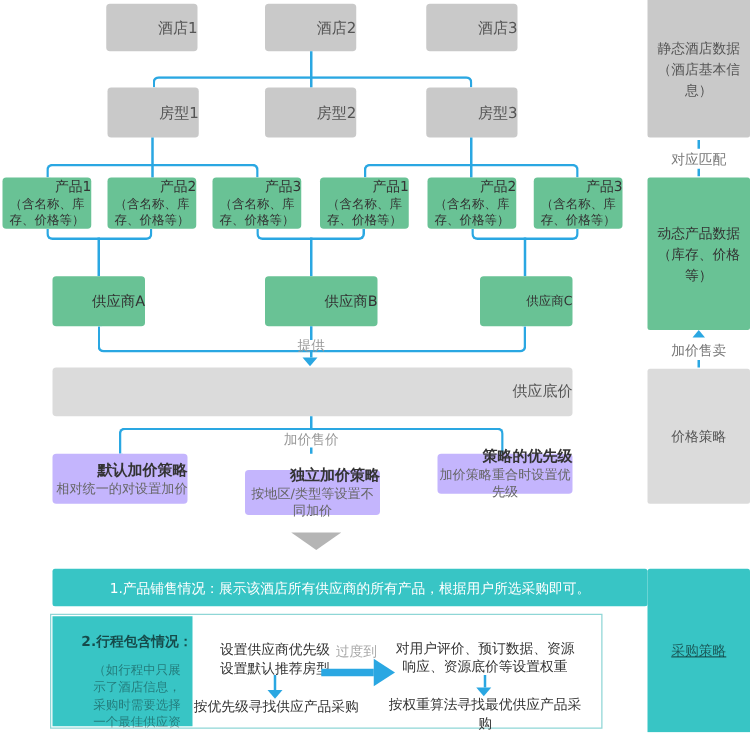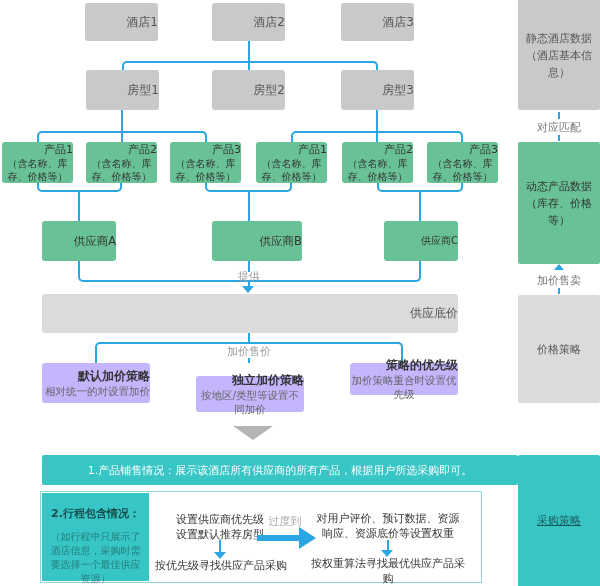--- a/index.html
+++ b/index.html
@@ -24,21 +24,21 @@
   .tri-up{position:absolute;width:0;height:0;border-left:5px solid transparent;
           border-right:5px solid transparent;border-bottom:6px solid #2aa7e2;}
   .strategy .t{font-size:12px;font-weight:bold;color:#333;line-height:16px;}
   .strategy .d{font-size:10.5px;color:#666;line-height:14px;}
   .big-tri{position:absolute;width:0;height:0;border-left:20px solid transparent;
            border-right:20px solid transparent;border-top:14px solid #b5b5b5;}
   .banner{position:absolute;left:42px;top:455px;width:476px;height:30px;display:flex;
           align-items:center;justify-content:center;color:#fff;font-size:11px;border-radius:2px;}
   .bottom-frame{position:absolute;left:40px;top:491px;width:442px;height:92px;
                 border:1px solid #8fd6d6;background:#fff;box-sizing:border-box;}
-  .trip-panel{position:absolute;left:42px;top:493px;width:107px;height:88px;}
+  .trip-panel{position:absolute;left:42px;top:493px;width:89px;height:88px;padding-left:23px;}
   .trip-panel .tt{font-size:11px;font-weight:bold;color:rgba(0,0,0,0.62);margin-top:13px;text-align:center;}
   .trip-panel .tn{font-size:10px;color:rgba(0,0,0,0.38);line-height:14px;text-align:center;
                   padding:0 5px;margin-top:9px;}
   .step{position:absolute;font-size:11px;color:#333;text-align:center;line-height:15px;}
   .side-box{position:absolute;left:518px;width:82px;display:flex;flex-direction:column;
             align-items:center;justify-content:center;text-align:center;font-size:11px;line-height:17px;}
   .side-label{position:absolute;left:518px;width:82px;text-align:center;font-size:11px;color:#777;}
   .arrow-body{position:absolute;background:#2aa7e2;}
   .arrow-head-right{position:absolute;width:0;height:0;border-top:11px solid transparent;
                     border-bottom:11px solid transparent;border-left:17px solid #2aa7e2;}

